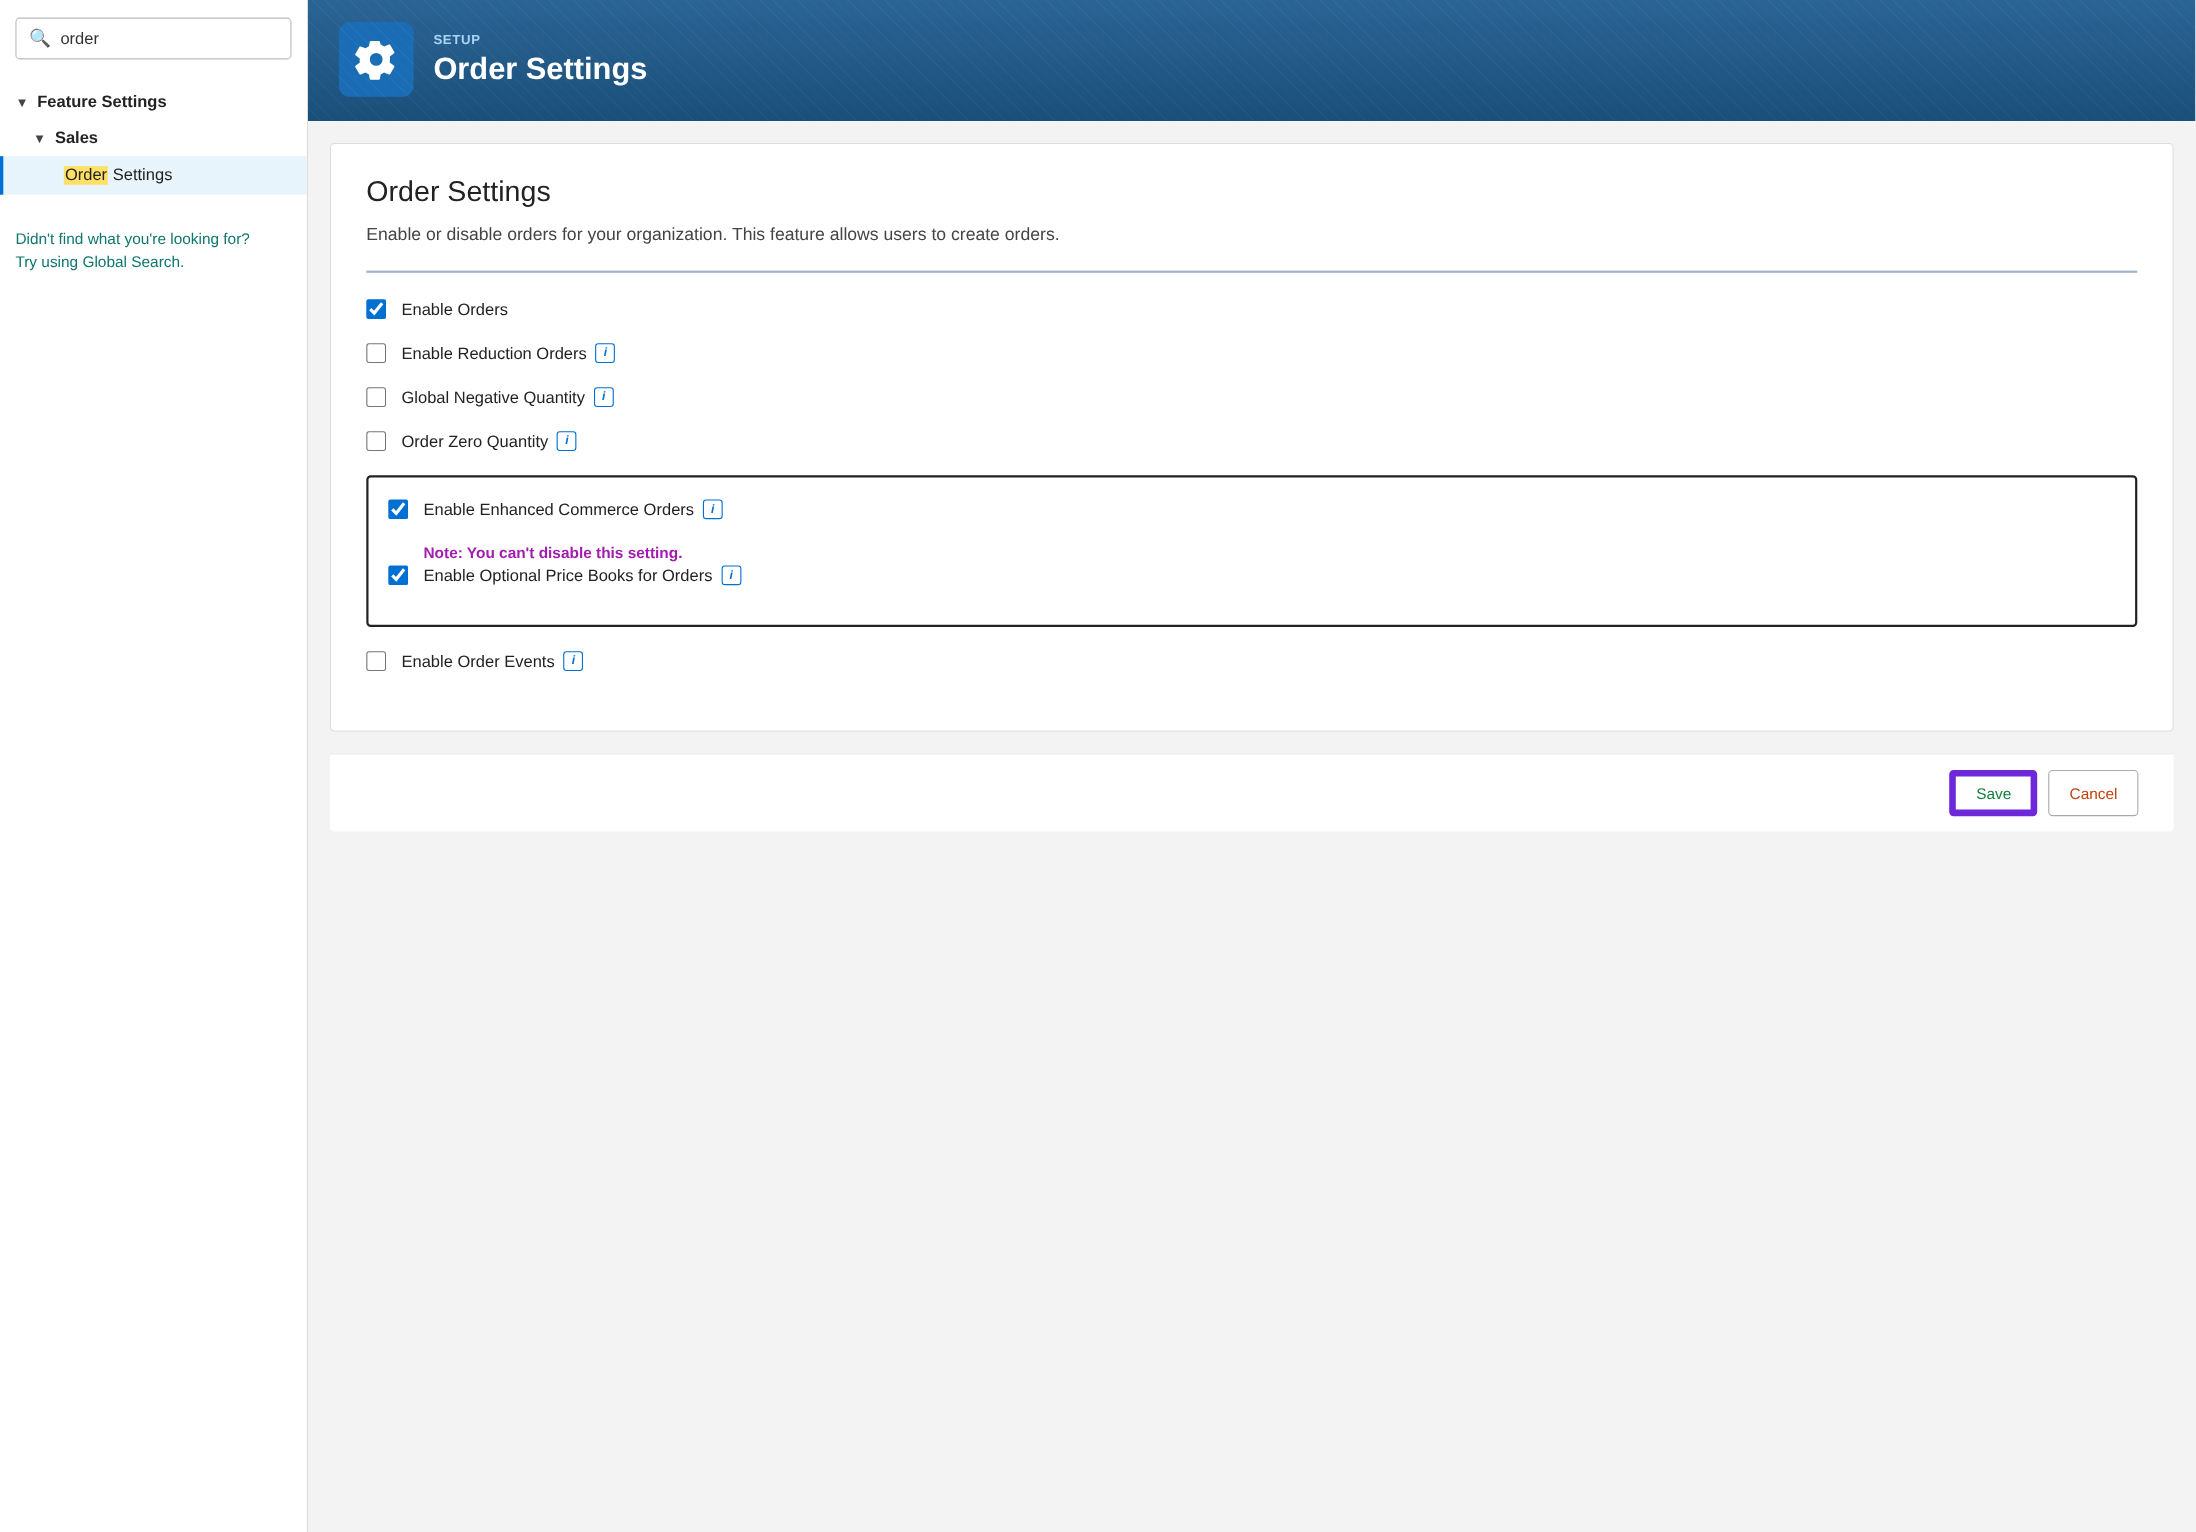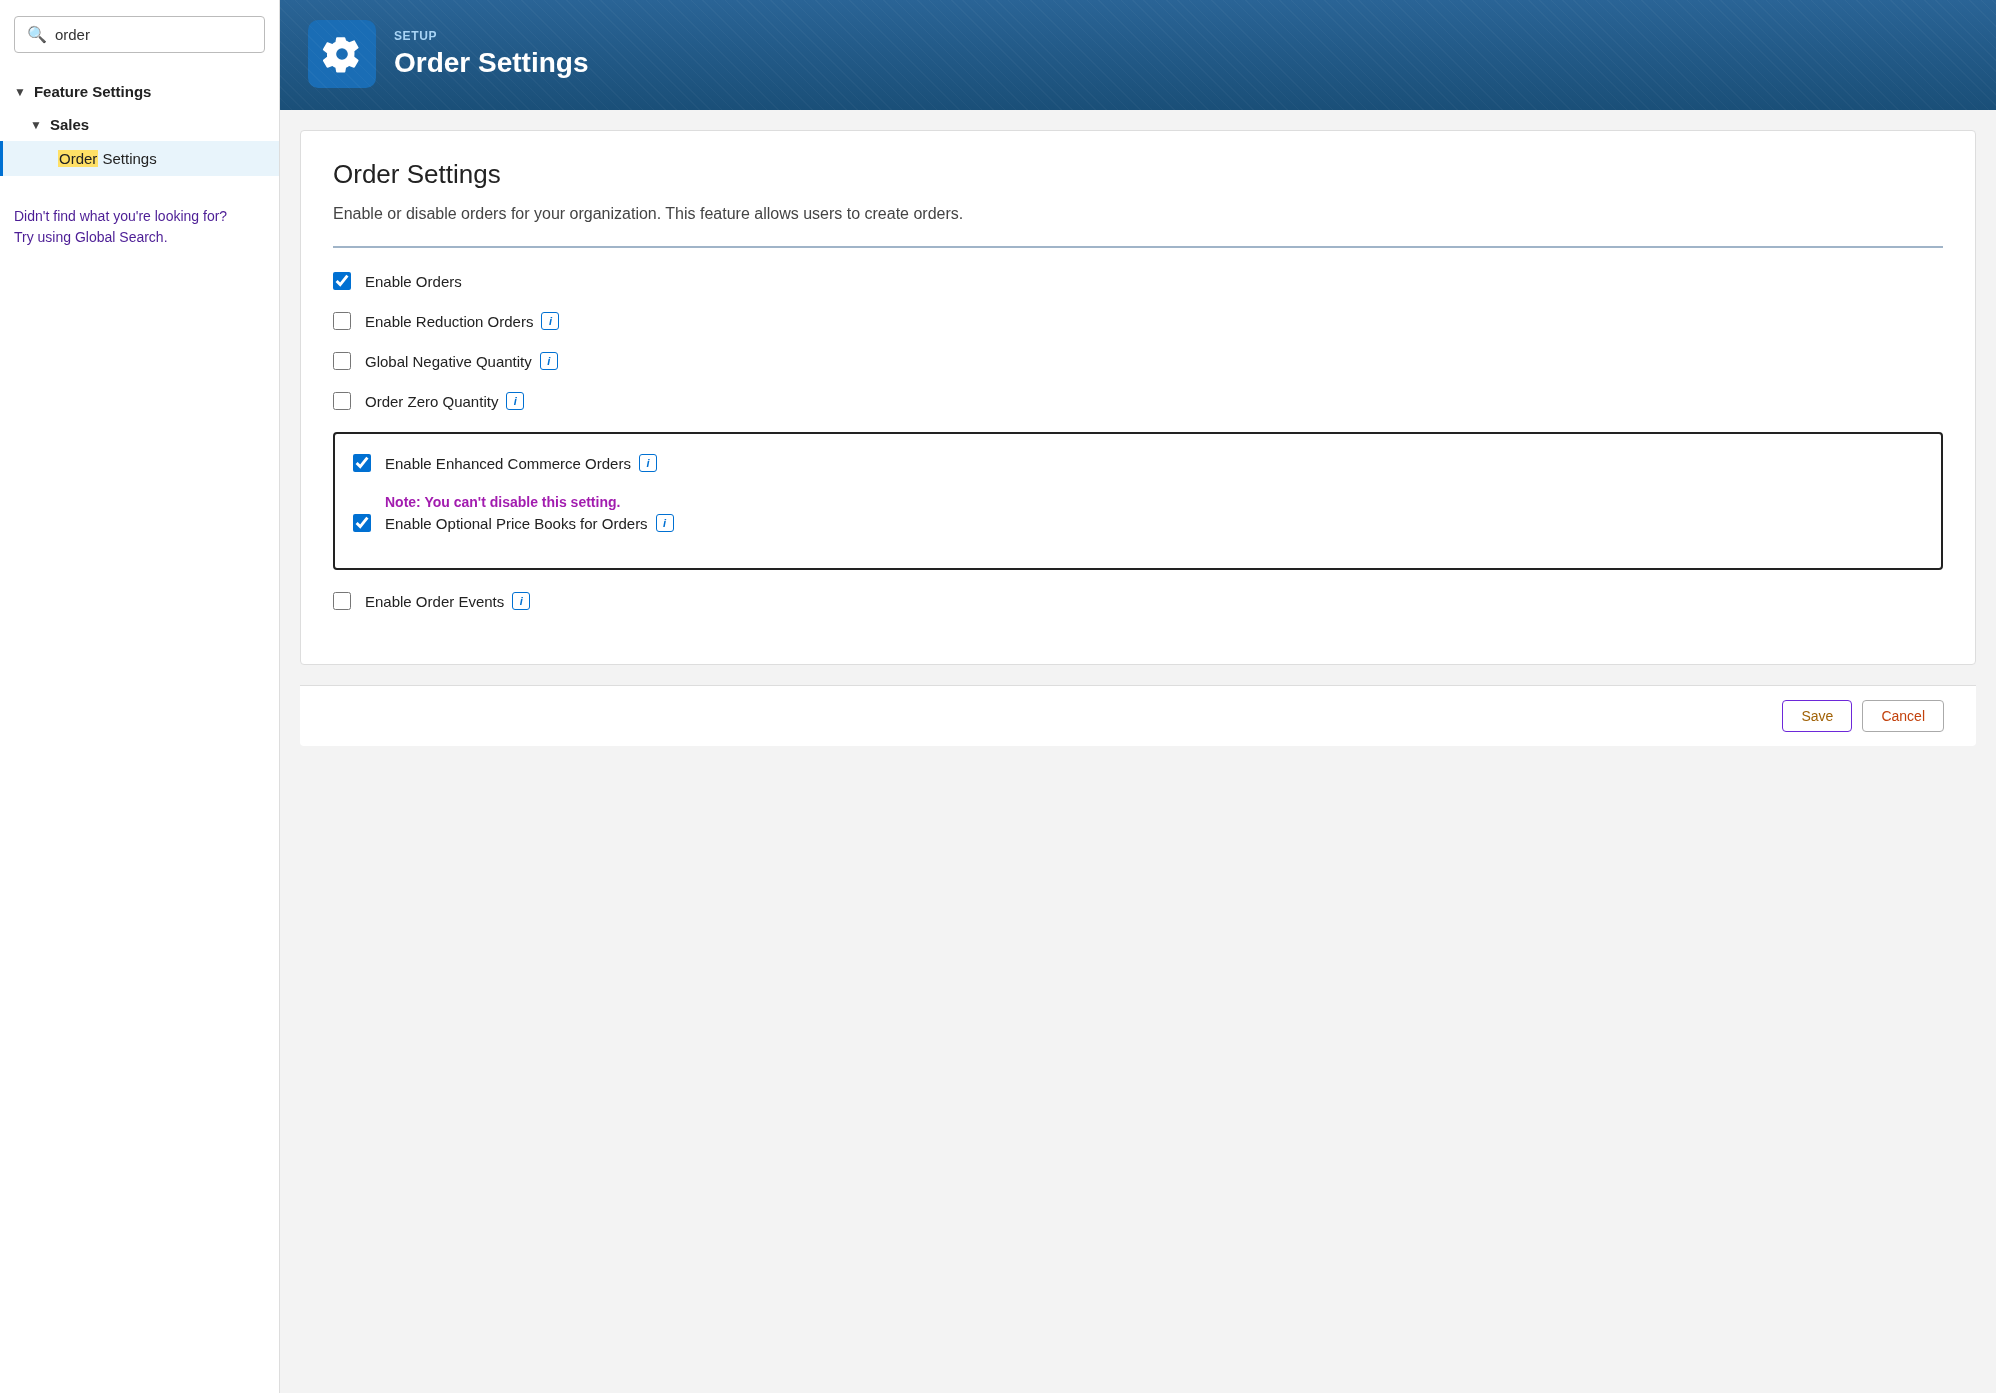--- a/index.html
+++ b/index.html
@@ -86,21 +86,21 @@
       border-left: 3px solid #0070d2;
       font-weight: 500;
     }
     .nav-item .highlight {
       background: #ffe066;
       padding: 0 1px;
     }
     .sidebar-hint {
       padding: 24px 14px;
       font-size: 14px;
-      color: #4c1d95;
+      color: #0f766e;
       line-height: 1.5;
     }
 
     
     .main {
       flex: 1;
       display: flex;
       flex-direction: column;
       overflow: hidden;
       background: #f3f3f3;
@@ -255,22 +255,22 @@
     }
     .btn {
       padding: 7px 18px;
       font-size: 14px;
       border-radius: 4px;
       cursor: pointer;
       font-weight: 500;
     }
     .btn-save {
       background: #fff;
-      border: 1px solid #6d28d9;
-      color: #a16207;
+      border: 6px solid #6d28d9;
+      color: #15803d;
     }
     .btn-cancel {
       background: #fff;
       border: 1px solid #aaa;
       color: #c2410c;
     }
   </style>
 </head>
 <body>
 

